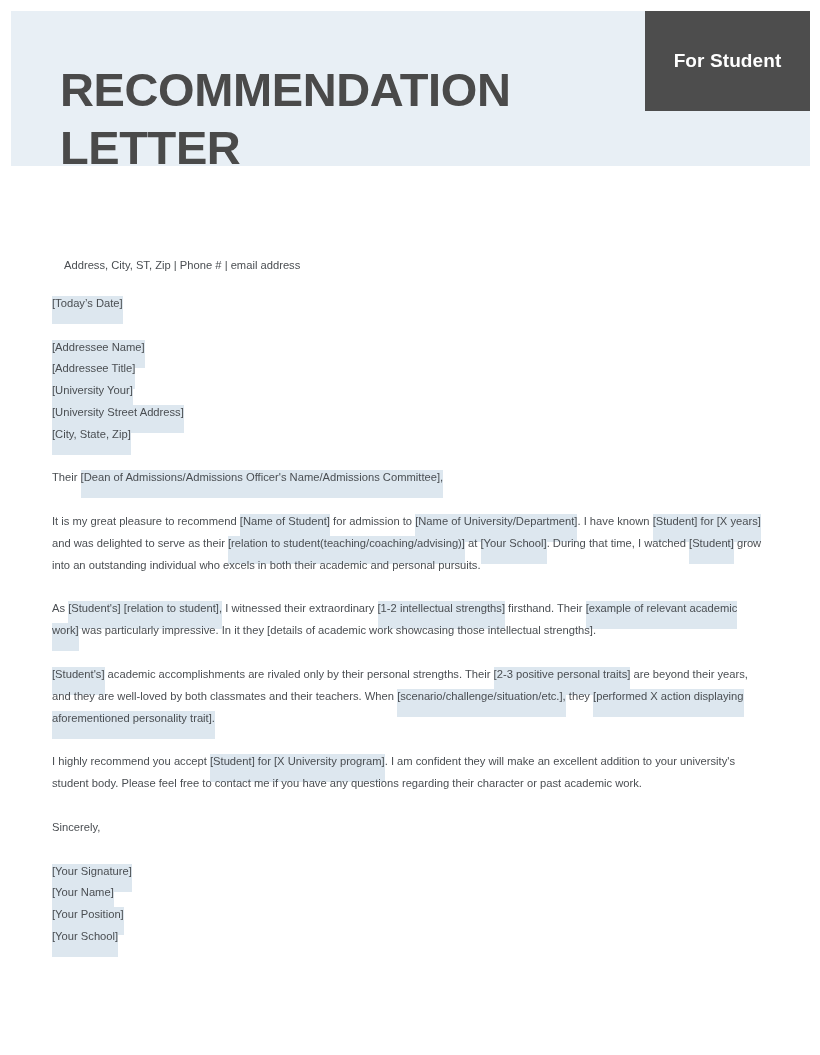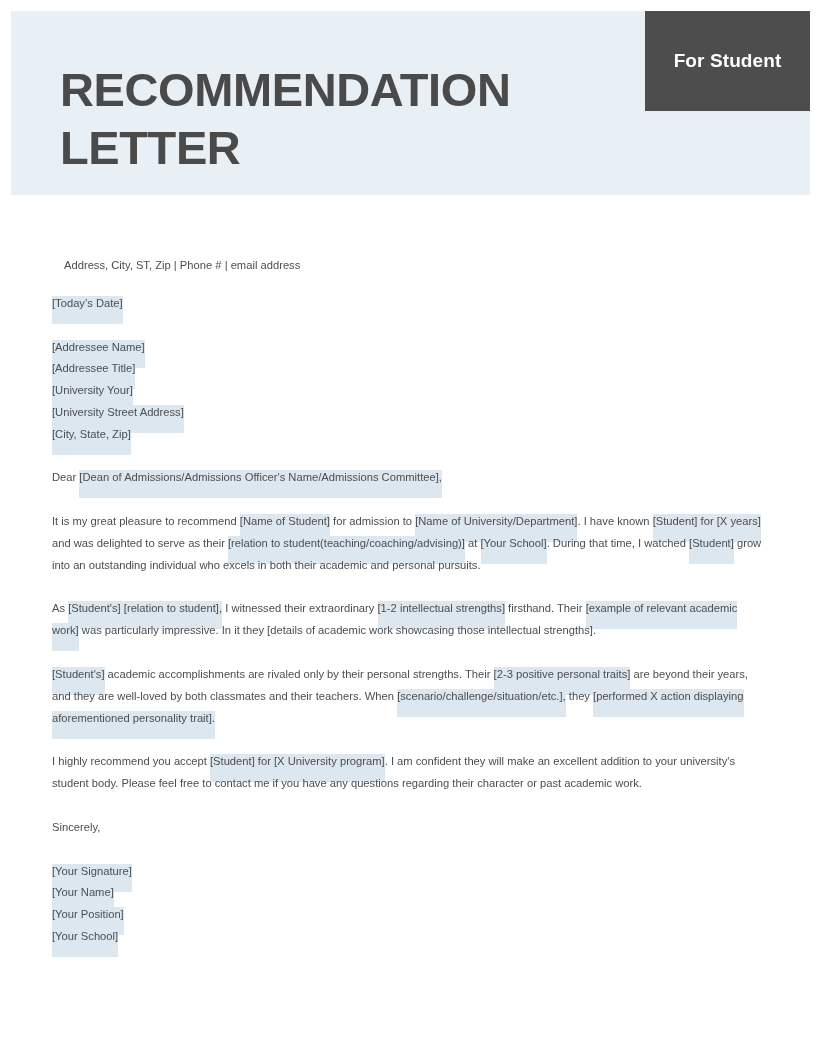--- a/index.html
+++ b/index.html
@@ -24,21 +24,21 @@
     inset: 0;
     background: #ffffff;
   }
 
   
   .header-band {
     position: absolute;
     left: 11px;
     top: 11px;
     width: 799px;
-    height: 184px;
+    height: 155px;
     background: #e8eff5;
   }
 
   .doc-title {
     position: absolute;
     left: 49px;
     top: 50px;
     width: 560px;
     margin: 0;
     font-family: "Liberation Sans Narrow", "Liberation Sans", "DejaVu Sans", sans-serif;
@@ -150,21 +150,21 @@
     <div class="block" id="addressee-block">
         <span class="addr-line"><span class="ph">[Addressee Name]</span></span>
         <span class="addr-line"><span class="ph">[Addressee Title]</span></span>
         <span class="addr-line"><span class="ph">[University Your]</span></span>
         <span class="addr-line"><span class="ph">[University Street Address]</span></span>
         <span class="addr-line"><span class="ph">[City, State, Zip]</span></span>
       </div>
 
     <div class="spacer-md"></div>
 
-    <p class="salutation"><span>Dear </span><span class="ph">[Dean of Admissions/Admissions Officer's Name/Admissions Committee],</span></p>
+    <p class="salutation"><span>Their </span><span class="ph">[Dean of Admissions/Admissions Officer's Name/Admissions Committee],</span></p>
 
     <div class="spacer-md"></div>
 
     <p class="para"><span>It is my great pleasure to recommend </span><span class="ph">[Name of Student]</span><span> for admission to </span><span class="ph">[Name of University/Department]</span><span>. I have known </span><span class="ph">[Student] for [X years]</span><span> and was delighted to serve as their </span><span class="ph">[relation to student(teaching/coaching/advising)]</span><span> at </span><span class="ph">[Your School]</span><span>. During that time, I watched </span><span class="ph">[Student]</span><span> grow into an outstanding individual who excels in both their academic and personal pursuits.</span></p>
 
     <div class="spacer-md"></div>
 
     <p class="para"><span>As </span><span class="ph">[Student's] [relation to student],</span><span> I witnessed their extraordinary </span><span class="ph">[1-2 intellectual strengths]</span><span> firsthand. Their </span><span class="ph">[example of relevant academic work]</span><span> was particularly impressive. In it they [details of academic work showcasing those intellectual strengths].</span></p>
 
     <div class="spacer-md"></div>

